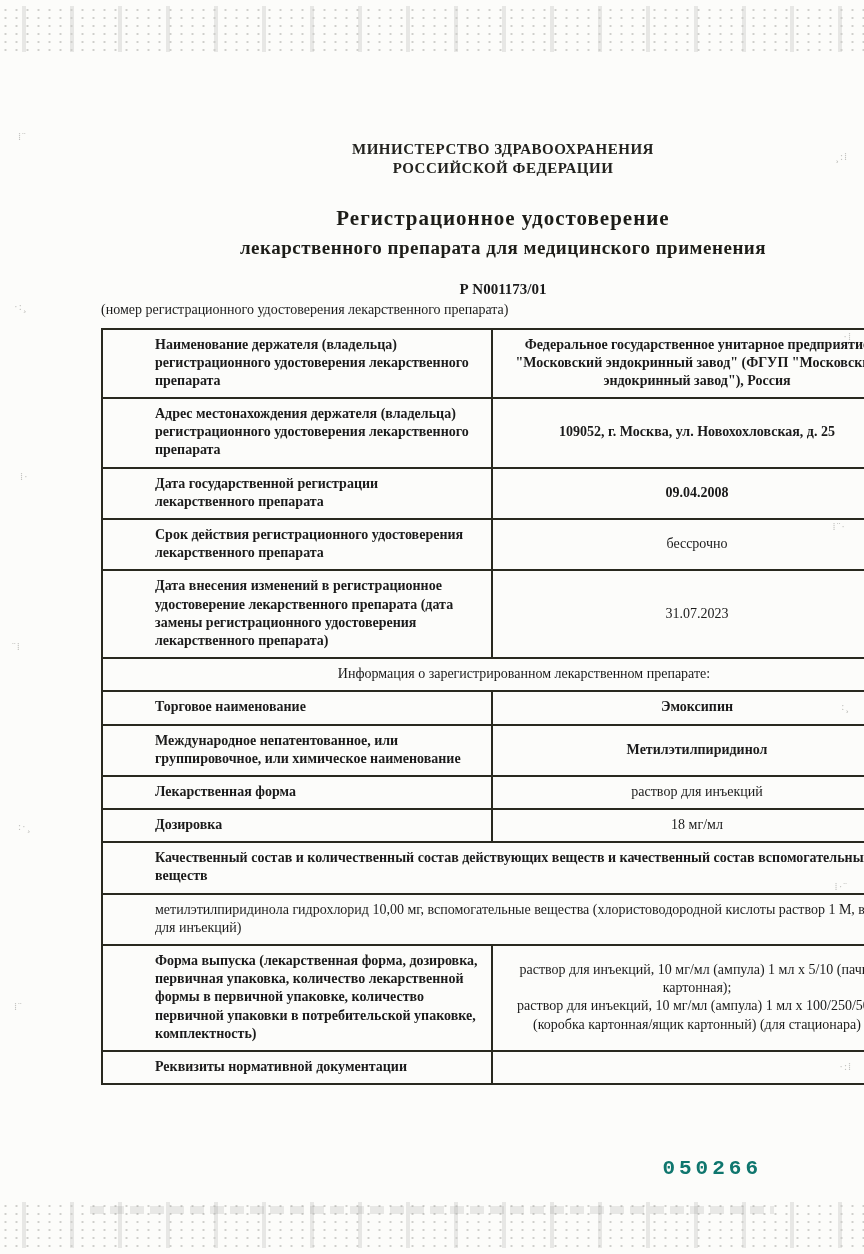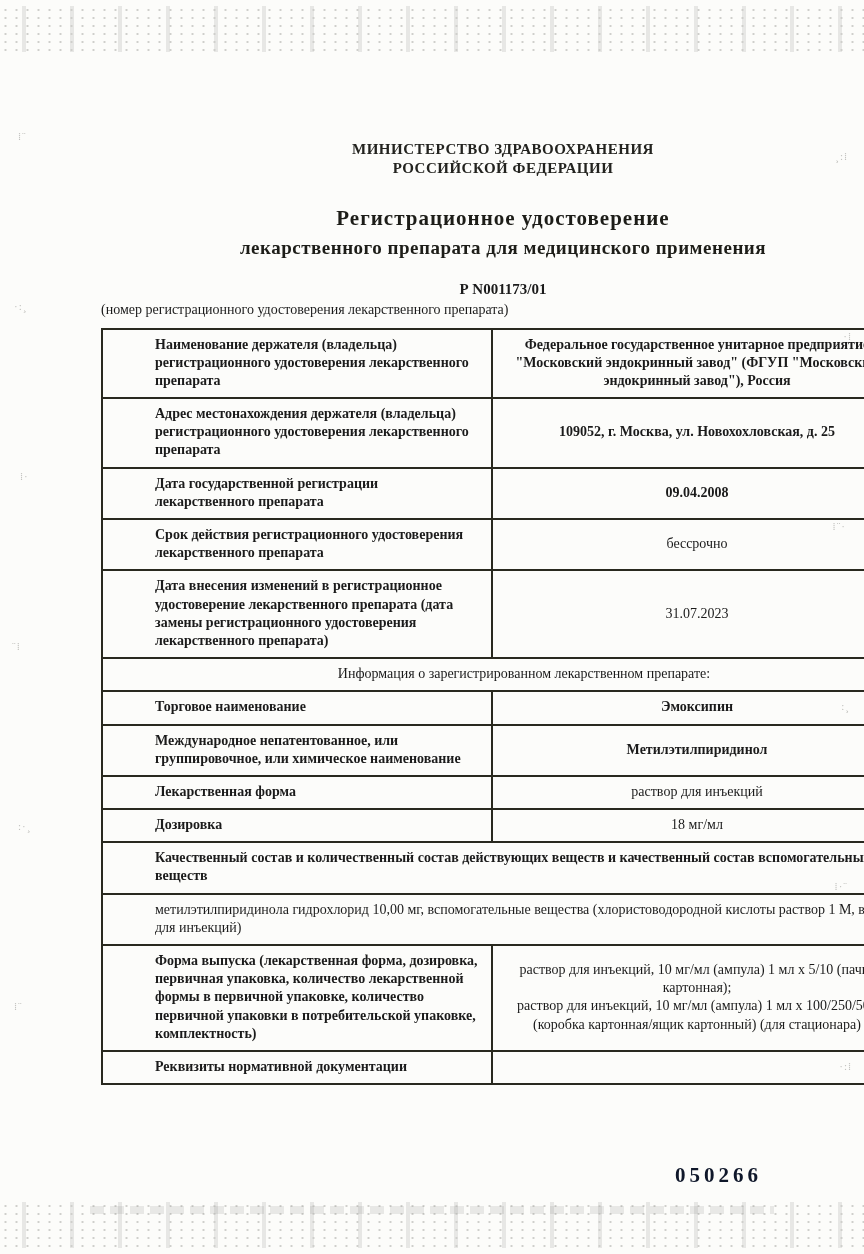--- a/index.html
+++ b/index.html
@@ -101,26 +101,26 @@
   }
   .cell.center-text{
     text-align:center;
   }
   .cell.bold-text{font-weight:bold;}
   .pre-line{white-space:pre-line;}
   
   .stamp-number{
     position:absolute;
     right:102px;
-    bottom:66px;
-    font-family:Liberation Serif, serif;
+    bottom:74px;
+    font-family:Liberation Mono, monospace;
     font-weight:bold;
     font-size:21px;
     letter-spacing:4px;
-    color:#0f172a;
+    color:#0f766e;
   }
   .bottom-blur{
     position:absolute;
     left:90px;right:90px;bottom:40px;
     height:8px;
     background-image:repeating-linear-gradient(90deg, rgba(130,130,125,.4) 0 14px, transparent 14px 20px);
     opacity:.4;
     filter:blur(.4px);
   }
 </style>

